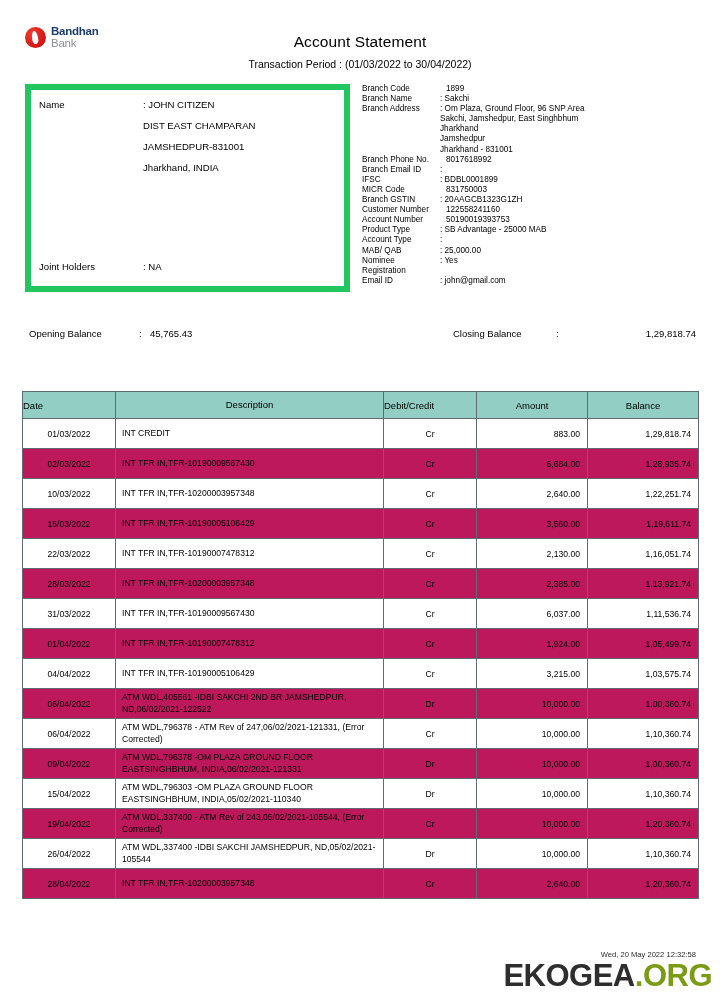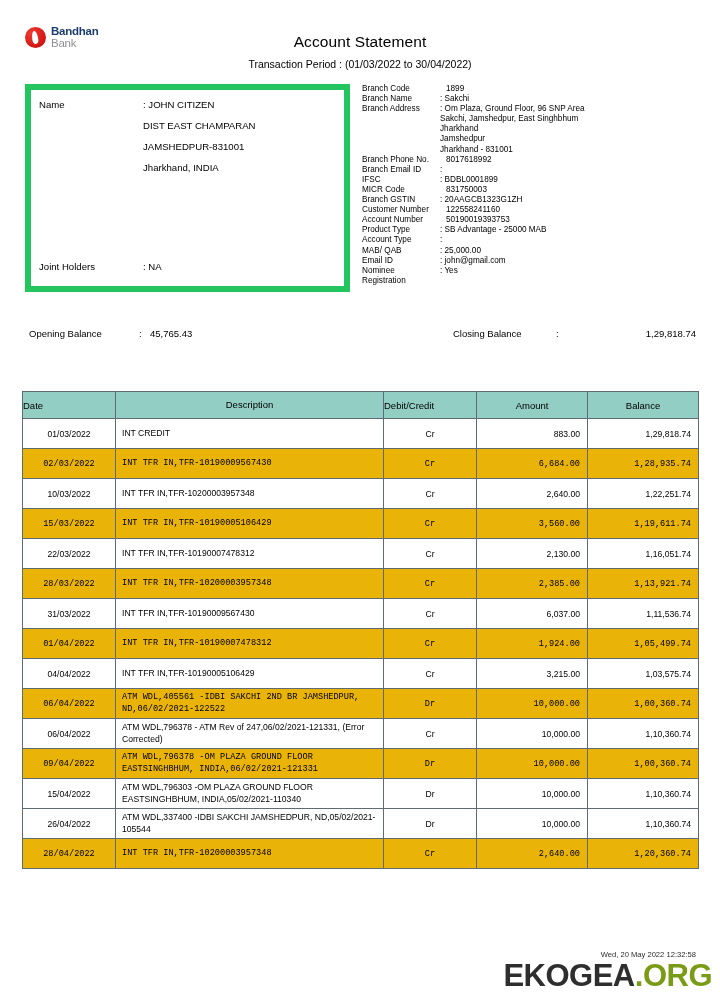--- a/index.html
+++ b/index.html
@@ -93,21 +93,21 @@
     font-weight: normal;
     vertical-align: middle;
   }
   table.txn thead th {
     background: #92cec4;
     font-size: 9.5px;
     height: 27px;
     text-align: left;
   }
   table.txn tbody td { font-size: 8.6px; height: 30px; padding: 2px 0; }
-  table.txn tbody tr.alt td { background: #eab308; font-family: Liberation Mono, monospace; }
+  table.txn tbody tr.alt td { background: #be185d; }
 
   .c-date { width: 93px;  text-align: center; }
   .c-desc { width: 268px; text-align: left; padding-left: 6px !important; line-height: 11.5px; margin-top: 40px; }
   .c-dc   { width: 93px;  text-align: center; }
   .c-amt  { width: 111px; text-align: right; padding-right: 7px !important; }
   .c-bal  { width: 111px; text-align: right; padding-right: 7px !important; }
 
   
   .gen-stamp {
     position: absolute; right: 24px; top: 950px;
@@ -230,26 +230,26 @@
         </div>
         <div class="b-row">
           <span class="k">Account Type</span>
           <span class="v">:</span>
         </div>
         <div class="b-row">
           <span class="k">MAB/ QAB</span>
           <span class="v">: 25,000.00</span>
         </div>
         <div class="b-row">
+          <span class="k">Nominee Registration</span>
+          <span class="v">: Yes</span>
+        </div>
+        <div class="b-row">
           <span class="k">Email ID</span>
           <span class="v">: john@gmail.com</span>
-        </div>
-        <div class="b-row">
-          <span class="k">Nominee Registration</span>
-          <span class="v">: Yes</span>
         </div>
       </div>
   </div>
 
   <div class="balances">
     <span class="bal-open-k">Opening Balance</span>
     <span class="bal-open-c">:</span>
     <span class="bal-open-v">45,765.43</span>
     <span class="bal-close-k">Closing Balance</span>
     <span class="bal-close-c">:</span>
@@ -352,20 +352,27 @@
             <td class="c-amt">10,000.00</td>
             <td class="c-bal">1,00,360.74</td>
           </tr>
           <tr>
             <td class="c-date">15/04/2022</td>
             <td class="c-desc">ATM WDL,796303 -OM PLAZA GROUND FLOOR EASTSINGHBHUM, INDIA,05/02/2021-110340</td>
             <td class="c-dc">Dr</td>
             <td class="c-amt">10,000.00</td>
             <td class="c-bal">1,10,360.74</td>
           </tr>
+          <tr class="alt">
+            <td class="c-date">19/04/2022</td>
+            <td class="c-desc">ATM WDL,337400 - ATM Rev of 243,05/02/2021-105544, (Error Corrected)</td>
+            <td class="c-dc">Cr</td>
+            <td class="c-amt">10,000.00</td>
+            <td class="c-bal">1,20,360.74</td>
+          </tr>
           <tr>
             <td class="c-date">26/04/2022</td>
             <td class="c-desc">ATM WDL,337400 -IDBI SAKCHI JAMSHEDPUR, ND,05/02/2021-105544</td>
             <td class="c-dc">Dr</td>
             <td class="c-amt">10,000.00</td>
             <td class="c-bal">1,10,360.74</td>
           </tr>
           <tr class="alt">
             <td class="c-date">28/04/2022</td>
             <td class="c-desc">INT TFR IN,TFR-10200003957348</td>

